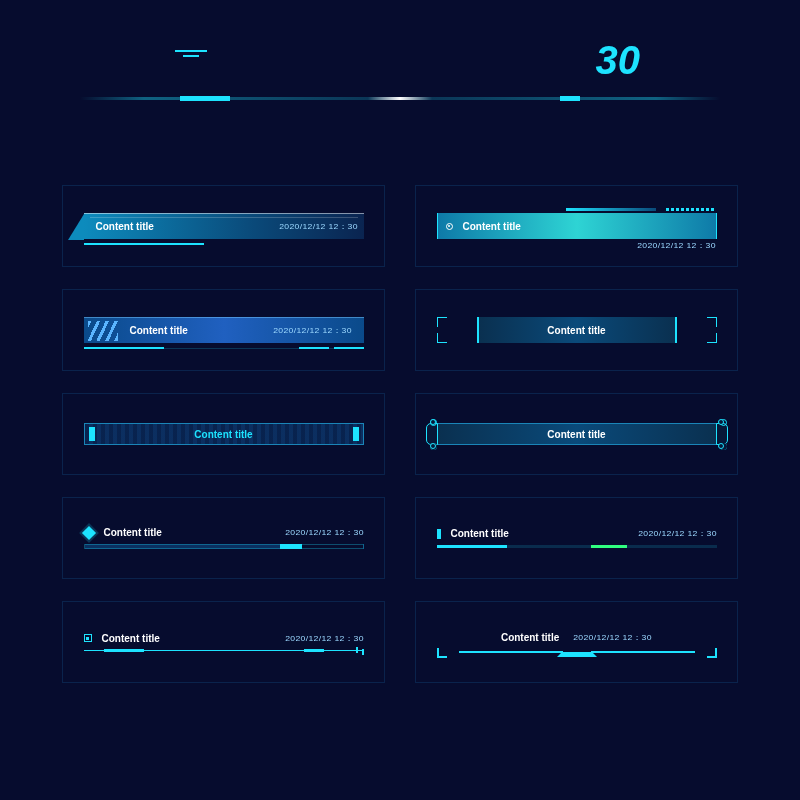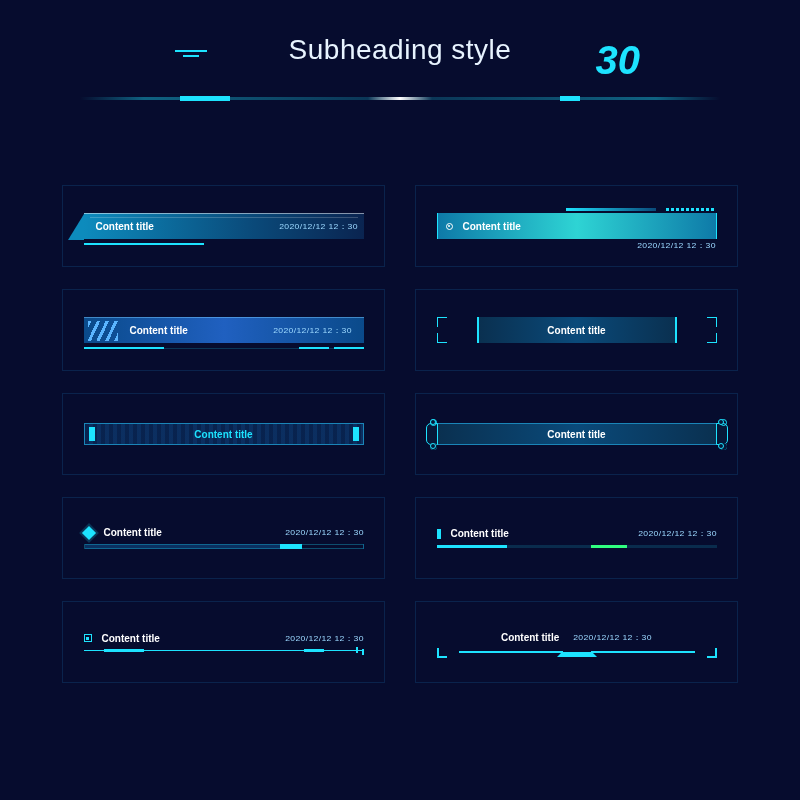--- a/index.html
+++ b/index.html
@@ -216,21 +216,20 @@
 .s10 .line::after{content:"";position:absolute;right:0;top:-3px;width:8px;height:8px;border-right:2px solid #1de3ff;border-bottom:2px solid #1de3ff;}
 .s10 .cen { position:absolute; left:50%; bottom:-4px; transform:translateX(-50%); width:30px; height:5px; background:#1de3ff; }
 .s10 .cen::before{content:"";position:absolute;left:-5px;top:0;border-top:5px solid transparent;border-right:5px solid #1de3ff;}
 .s10 .cen::after{content:"";position:absolute;right:-5px;top:0;border-top:5px solid transparent;border-left:5px solid #1de3ff;}
 </style>
 </head>
 <body>
 
 <div class="header">
   <div class="header-icon"></div>
-  <div class="header-title">Subheading style</div>
   <div class="header-count">30</div>
   <div class="header-line"></div>
   <div class="header-tick t1"></div>
   <div class="header-tick t2"></div>
 </div>
 
 <div class="grid">
 
   <div class="card">
     <div class="s1bar">

